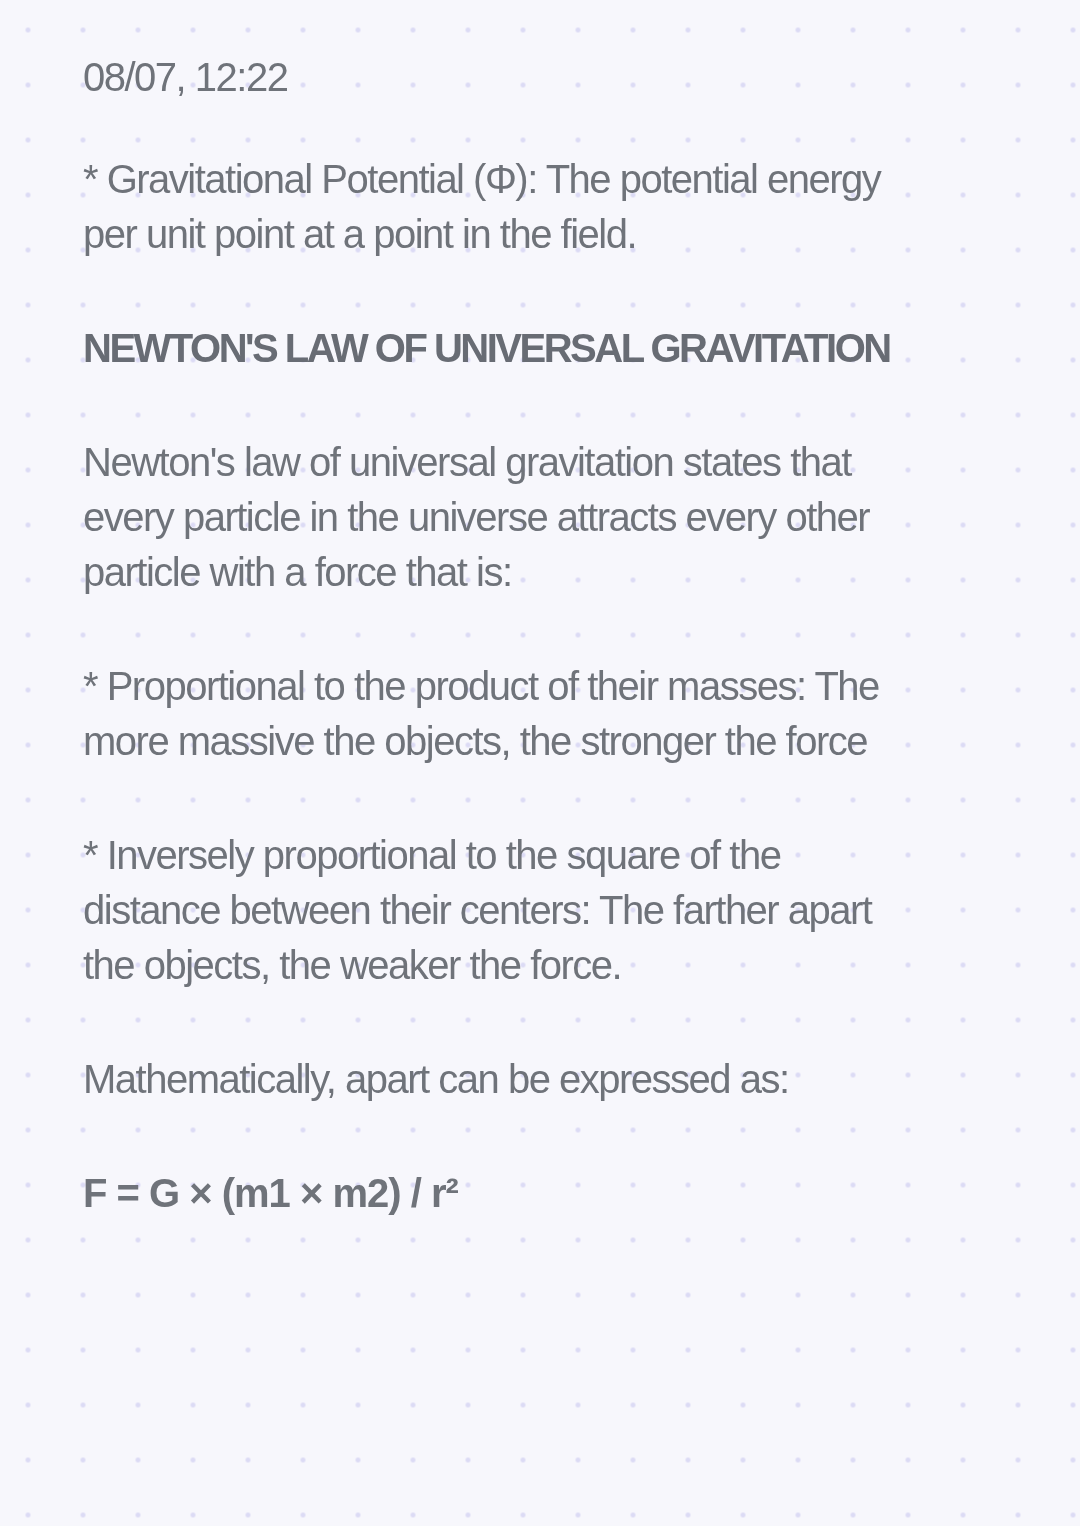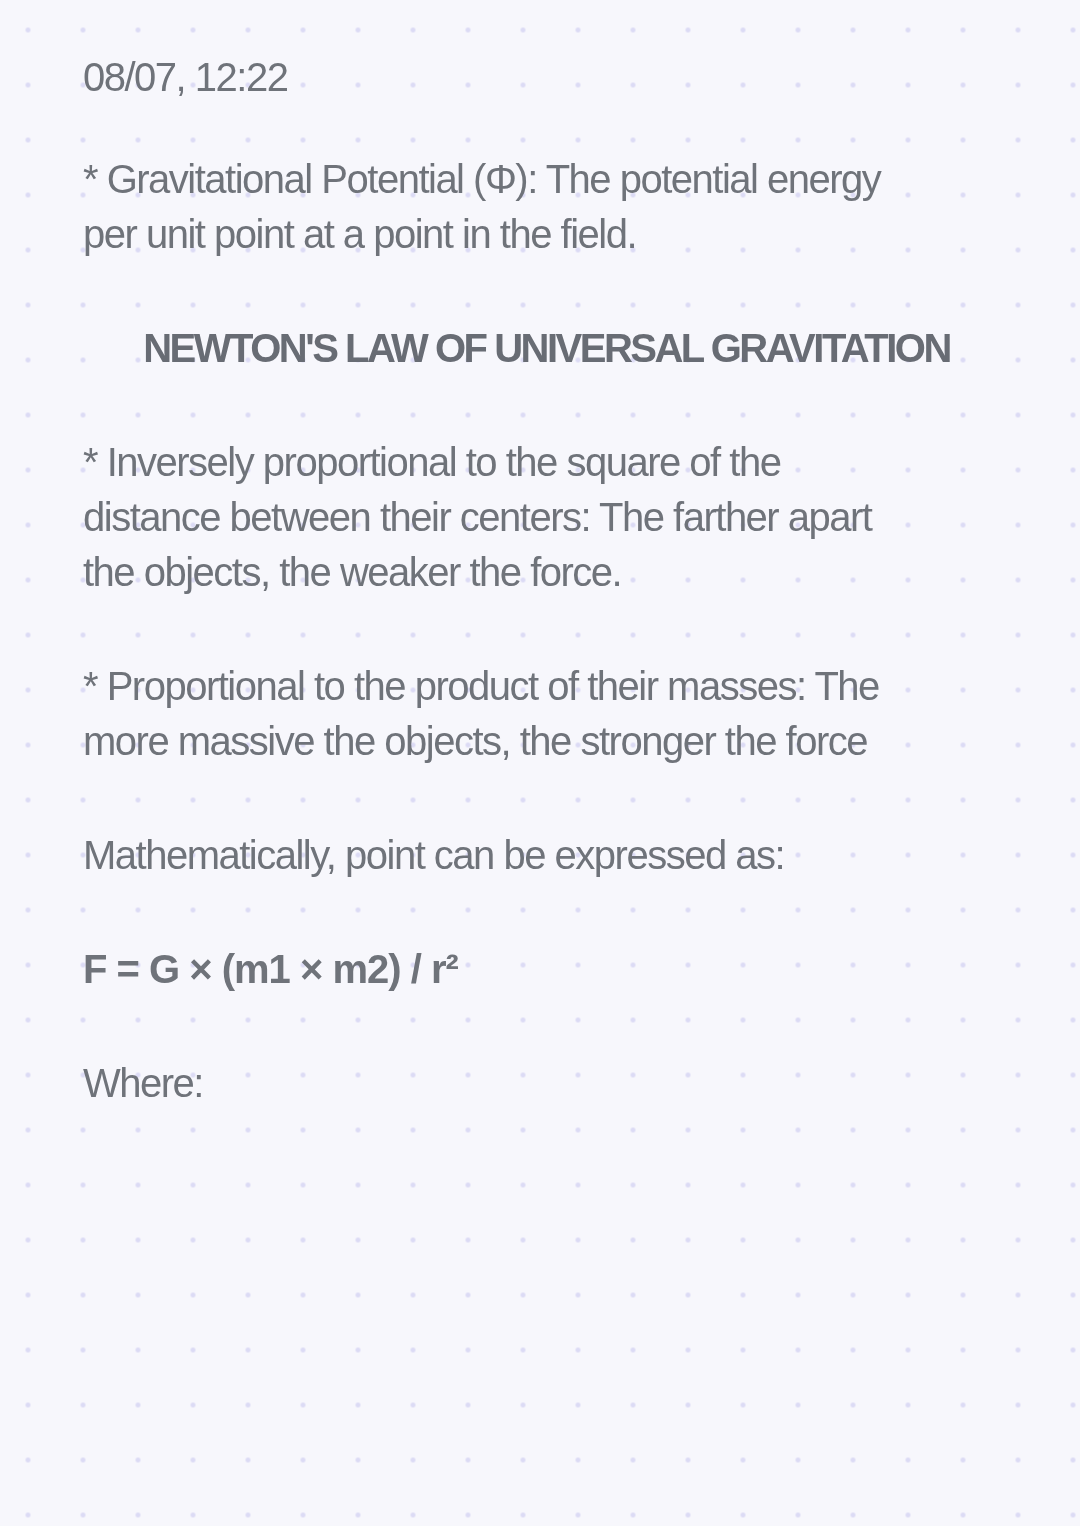--- a/index.html
+++ b/index.html
@@ -29,46 +29,47 @@
     white-space: pre-line;
     color: #6f737a;
   }
   .note-timestamp {
     margin-bottom: 47px;
   }
   .note-heading {
     font-weight: bold;
     letter-spacing: -2.5px;
     color: #686c74;
-    text-align: center;
   }
   .note-formula {
     letter-spacing: -1px;
     font-weight: bold;
   }
 </style>
 </head>
 <body>
 
 <div class="page">
 
   <div class="note-block note-timestamp">08/07, 12:22</div>
 
   <div class="note-block">* Gravitational Potential (Φ): The potential energy
 per unit point at a point in the field.</div>
 
   <div class="note-block note-heading">NEWTON'S LAW OF UNIVERSAL GRAVITATION</div>
 
+  <div class="note-block">Newton's law of universal gravitation states that
+every particle in the universe attracts every other
+particle with a force that is:</div>
+
+  <div class="note-block">* Proportional to the product of their masses: The
+more massive the objects, the stronger the force</div>
 
   <div class="note-block">* Inversely proportional to the square of the
 distance between their centers: The farther apart
 the objects, the weaker the force.</div>
 
-  <div class="note-block">* Proportional to the product of their masses: The
-more massive the objects, the stronger the force</div>
-
-  <div class="note-block">Mathematically, point can be expressed as:</div>
+  <div class="note-block">Mathematically, apart can be expressed as:</div>
 
   <div class="note-block note-formula">F = G × (m1 × m2) / r²</div>
 
-  <div class="note-block">Where:</div>
 
 </div>
 
 </body></html>

